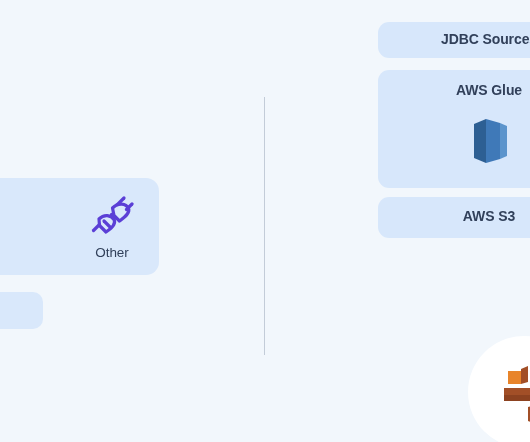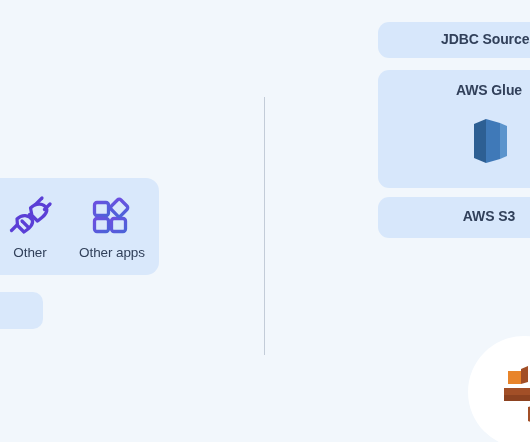--- a/index.html
+++ b/index.html
@@ -167,37 +167,20 @@
             <path d="M22.5 13 C28 7.5 36 8 38.5 13.5 C40.5 18 34 22.5 29.5 26 L24 20.5 Z" transform="rotate(0 30 17)"></path>
             <path d="M21.5 19.5 L25 23"></path>
             <path d="M14 26 L19.5 31.5"></path>
             <path d="M3.5 35.5 L9.5 29.5"></path>
             <path d="M9 24 C14 19 21 20 24 24.5 C26.5 29 20.5 34 16 37 L9.5 30.5 Z"></path>
           </svg>
         </span>
         <span class="caption">Other</span>
       </div>
 
-      <div class="app-tile">
-        <span class="glyph">
-          <svg width="44" height="44" viewBox="0 0 44 44" fill="none" stroke-width="3.3" stroke-linejoin="round">
-            <defs>
-              <linearGradient id="gradApps" x1="0" y1="0" x2="1" y2="1">
-                <stop offset="0%" stop-color="#6c4fe0"></stop>
-                <stop offset="100%" stop-color="#4b63d8"></stop>
-              </linearGradient>
-            </defs>
-            <rect x="4.5" y="7.5" width="14" height="13" rx="2.5" stroke="url(#gradApps)"></rect>
-            <rect x="4.5" y="23.5" width="14" height="13" rx="2.5" stroke="url(#gradApps)"></rect>
-            <rect x="21.5" y="23.5" width="14" height="13" rx="2.5" stroke="url(#gradApps)"></rect>
-            <rect x="22.5" y="6" width="13.5" height="13.5" rx="2.5" stroke="url(#gradApps)" transform="rotate(45 29.2 12.7)"></rect>
-          </svg>
-        </span>
-        <span class="caption">Other apps</span>
-      </div>
 
     </div>
 
     <div class="warehouse-card">
       
     </div>
 
   </div>
 
   <div class="divider"></div>

